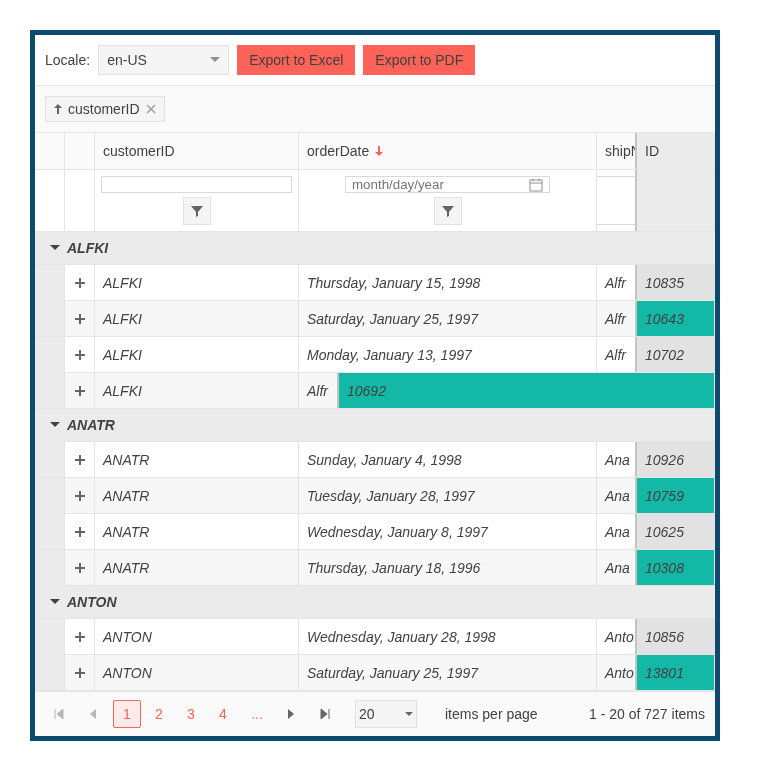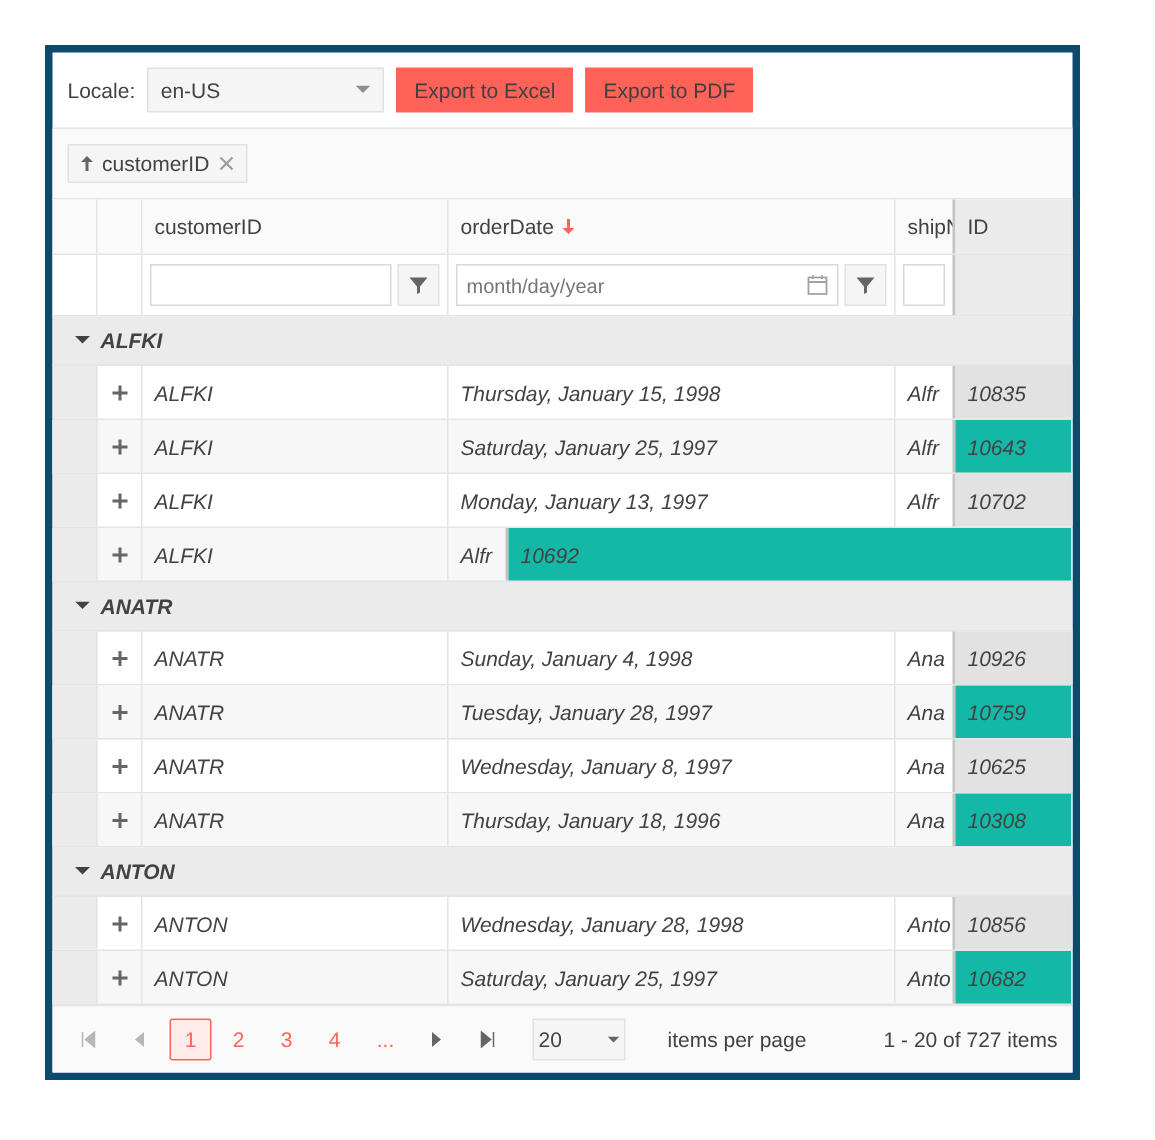--- a/index.html
+++ b/index.html
@@ -1,37 +1,37 @@
 <!DOCTYPE html>
 <html><head>
 <meta charset="utf-8">
 <style>
 * { box-sizing: border-box; margin: 0; padding: 0; }
 body { font-family: Arial, Helvetica, sans-serif; font-size: 14px; color: #424242; background: #fff; padding: 30px; }
 .container { width: 690px; border: 5px solid #0c4a6e; }
 .toolbar { display: flex; align-items: center; padding: 10px; gap: 8px; border-bottom: 1px solid #e4e4e4; }
-.select-locale { width: 158px; height: 30px; border: 1px solid rgba(0,0,0,0.08); background: #f5f5f5; display: flex; align-items: center; justify-content: space-between; padding: 0 8px; cursor: pointer; color: #424242; }
+.select-locale { width: 131px; height: 30px; border: 1px solid rgba(0,0,0,0.08); background: #f5f5f5; display: flex; align-items: center; justify-content: space-between; padding: 0 8px; cursor: pointer; color: #424242; }
 .select-locale .chevron { opacity: 0.7; }
 .btn-primary { background: #ff6358; color: #404040; border: none; padding: 6px 12px; height: 30px; cursor: pointer; font-size: 14px; }
 .group-header-bar { padding: 10px; border-bottom: 1px solid #e4e4e4; background: #fafafa; }
 .chip { display: inline-flex; align-items: center; gap: 6px; background: #f5f5f5; border: 1px solid rgba(0,0,0,0.08); padding: 4px 8px; cursor: pointer; }
 .chip .sort-icon { font-size: 12px; }
 .chip .chip-close { opacity: 0.6; cursor: pointer; }
 .header-row { display: flex; background: #fafafa; border-bottom: 1px solid #e4e4e4; position: relative; }
 .filter-row { display: flex; background: #fff; border-bottom: 1px solid #e4e4e4; }
 .cell-h { padding: 10px 8px; border-right: 1px solid #e4e4e4; display: flex; align-items: center; gap: 6px; font-weight: normal; }
 .cell-h.locked { border-right: 2px solid #c4c4c4; }
 .col-g { width: 30px; flex: 0 0 30px; }
 .col-e { width: 30px; flex: 0 0 30px; }
 .col-cust { width: 204px; flex: 0 0 204px; }
 .col-date { width: 298px; flex: 0 0 298px; }
 .col-ship { width: 40px; flex: 0 0 40px; overflow: hidden; white-space: nowrap; }
 .col-id { flex: 1; background: #ebebeb; }
 .sort-ind { color: #ff6358; font-size: 12px; }
-.filter-cell { padding: 6px 5px; border-right: 1px solid #e4e4e4; display: flex; align-items: center; gap: 4px; }
+.filter-cell { padding: 6px 5px; border-right: 1px solid #e4e4e4; display: flex; align-items: center; gap: 4px; flex-direction: column; }
 .filter-cell.locked { border-right: 2px solid #c4c4c4; }
 .filter-input { flex: 1; height: 28px; border: 1px solid rgba(0,0,0,0.15); padding: 0 6px; min-width: 0; }
 .filter-btn { width: 28px; height: 28px; background: #f5f5f5; border: 1px solid rgba(0,0,0,0.08); display: flex; align-items: center; justify-content: center; cursor: pointer; flex: 0 0 28px; }
 .date-input-wrap { flex: 1; display: flex; border: 1px solid rgba(0,0,0,0.15); height: 28px; align-items: center; padding: 0 6px; min-width: 0; }
 .date-input-wrap input { border: none; flex: 1; outline: none; color: #8f8f8f; min-width: 0; }
 .cal-btn { opacity: 0.6; }
 .body-wrap { border-bottom: 1px solid #e4e4e4; font-style: italic; }
 .group-row { display: flex; align-items: center; padding: 8px 8px; font-weight: bold; background: #ebebeb; border-bottom: 1px solid #e4e4e4; }
 .group-toggle { width: 24px; display: inline-flex; justify-content: center; cursor: pointer; }
 .data-row { display: flex; border-bottom: 1px solid #e4e4e4; height: 36px; }
@@ -300,21 +300,21 @@
         <div class="dc col-e">
           <span class="expand-icon">
             <svg width="12" height="12" viewBox="0 0 12 12">
               <path d="M5 1 L7 1 L7 5 L11 5 L11 7 L7 7 L7 11 L5 11 L5 7 L1 7 L1 5 L5 5 Z" fill="#656565"></path>
             </svg>
           </span>
         </div>
         <div class="dc col-cust">ANTON</div>
         <div class="dc col-date">Saturday, January 25, 1997</div>
         <div class="dc col-ship locked">Anto</div>
-        <div class="dc col-id">10682</div>
+        <div class="dc col-id">13801</div>
       </div>
     </div>
 
   <div class="pager">
     <div class="pg-btn disabled">
       <svg width="12" height="12" viewBox="0 0 12 12">
           <path d="M2 1 L2 11 M10 1 L4 6 L10 11 Z" fill="#656565" stroke="#656565"></path>
         </svg>
     </div>
     <div class="pg-btn disabled">

